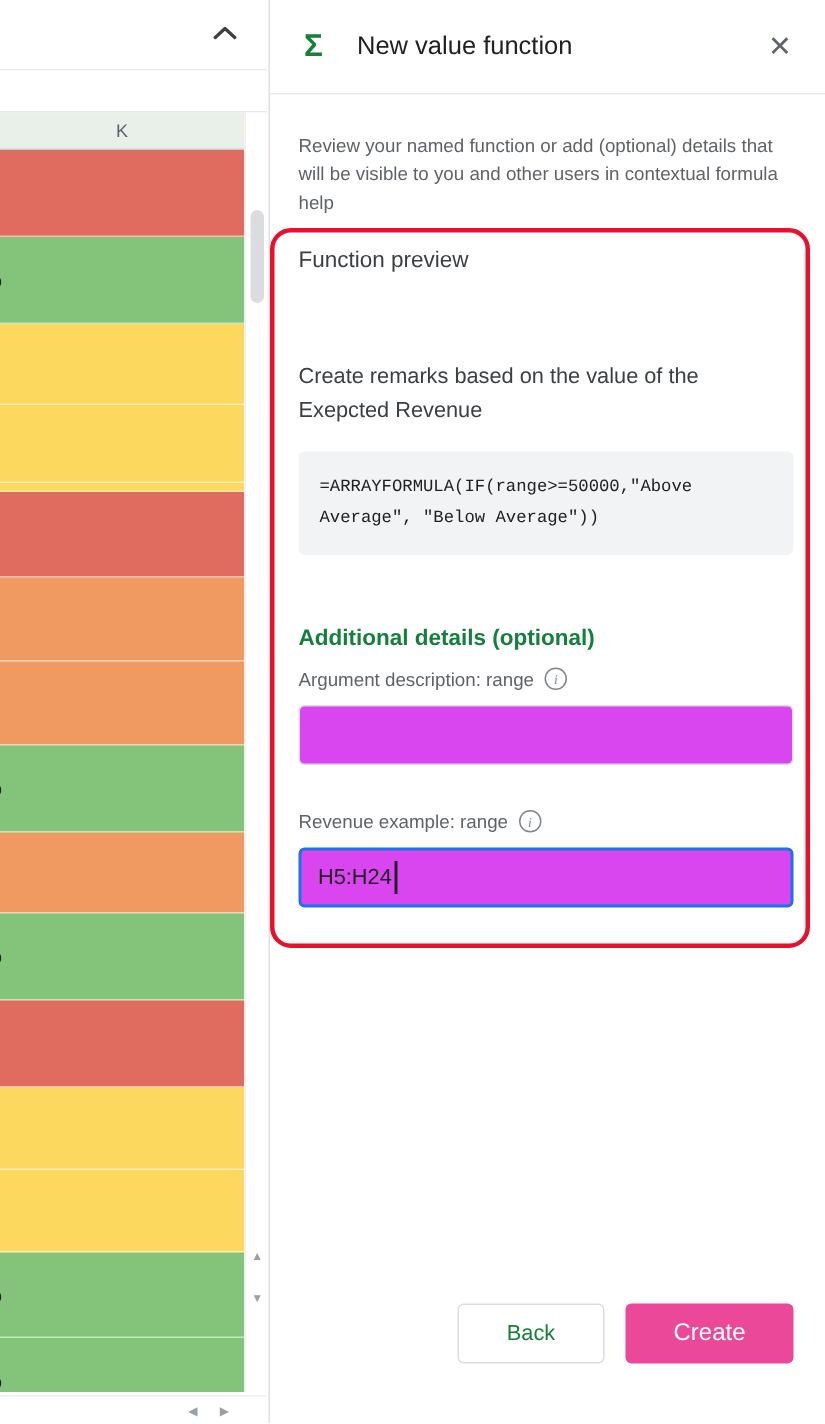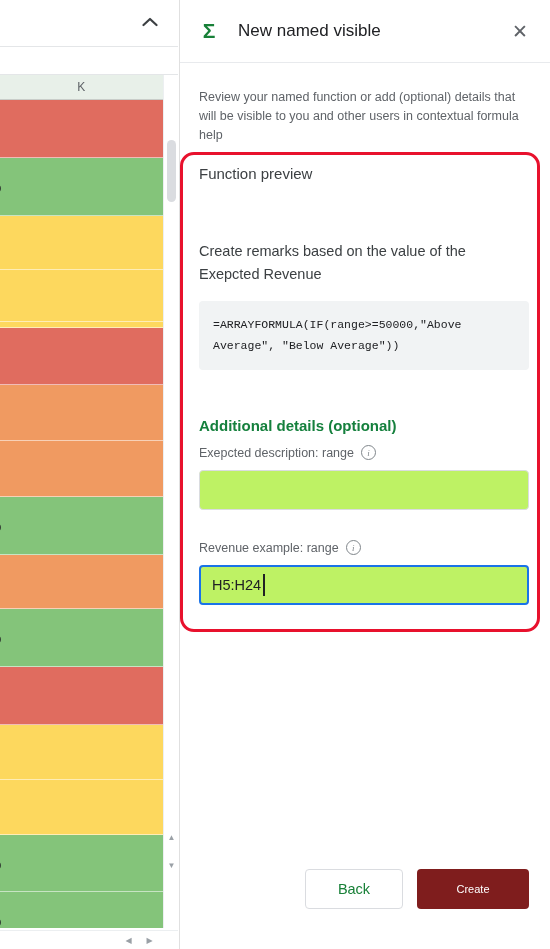--- a/index.html
+++ b/index.html
@@ -283,21 +283,21 @@
   }
 
   .text-field {
     position: absolute;
     left: 19px;
     width: 330px;
     height: 40px;
     box-sizing: border-box;
     border: 1px solid #dadce0;
     border-radius: 4px;
-    background: #bef264;
+    background: #d946ef;
     font-family: "Liberation Sans", sans-serif;
     font-size: 14.5px;
     color: #202124;
     padding: 0 11px;
     outline: none;
   }
   #arg-desc-input { top: 408px; }
   #arg-example-input {
     top: 503px;
     border: 2px solid #1a73e8;
@@ -334,23 +334,23 @@
     color: #188038;
     font-size: 14.5px;
     font-family: "Liberation Sans", sans-serif;
     cursor: pointer;
   }
   #create-button {
     min-width: 112px;
     height: 40px;
     border: none;
     border-radius: 4px;
-    background: #7f1d1d;
+    background: #ec4899;
     color: #ffffff;
-    font-size: 11px;
+    font-size: 16px;
     font-family: "Liberation Sans", sans-serif;
     cursor: pointer;
   }
 
   
   #annotation-highlight {
     position: absolute;
     left: 180px;
     top: 152px;
     width: 360px;
@@ -418,39 +418,39 @@
   <div id="sheet-hscroll">
     <div class="hscroll-arrow" id="hscroll-left-arrow">◀</div>
     <div class="hscroll-arrow" id="hscroll-right-arrow">▶</div>
   </div>
 </div>
 
 <div id="side-panel">
 
   <div id="panel-header">
     <div id="sigma-icon">Σ</div>
-    <div id="panel-title">New named visible</div>
+    <div id="panel-title">New value function</div>
     <div id="panel-close-button">✕</div>
   </div>
 
   <div id="panel-body">
 
     <div id="panel-intro">Review your named function or add (optional) details that will be visible to you and other users in contextual formula help</div>
 
     <div id="section-preview-title">Function preview</div>
 
 
     <div id="function-description">Create remarks based on the value of the Exepcted Revenue</div>
 
     <div id="formula-box">=ARRAYFORMULA(IF(range&gt;=50000,"Above Average", "Below Average"))</div>
 
     <div id="section-details-title">Additional details (optional)</div>
 
     <div class="field-label-row" id="arg-desc-label-row">
-      <span>Exepcted description: range</span>
+      <span>Argument description: range</span>
       <span class="info-icon">i</span>
     </div>
     <input class="text-field" id="arg-desc-input" type="text" value="" style="">
 
     <div class="field-label-row" id="arg-example-label-row">
       <span>Revenue example: range</span>
       <span class="info-icon">i</span>
     </div>
     <input class="text-field" id="arg-example-input" type="text" value="H5:H24" style="">
     <div id="caret-marker"></div>

